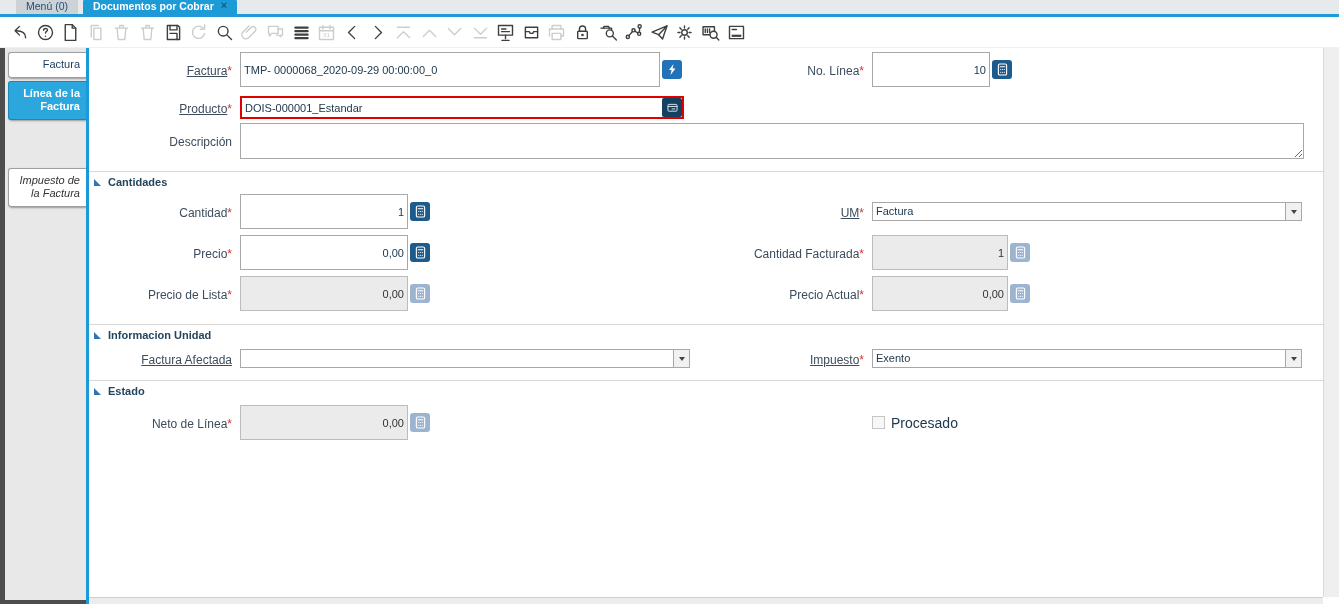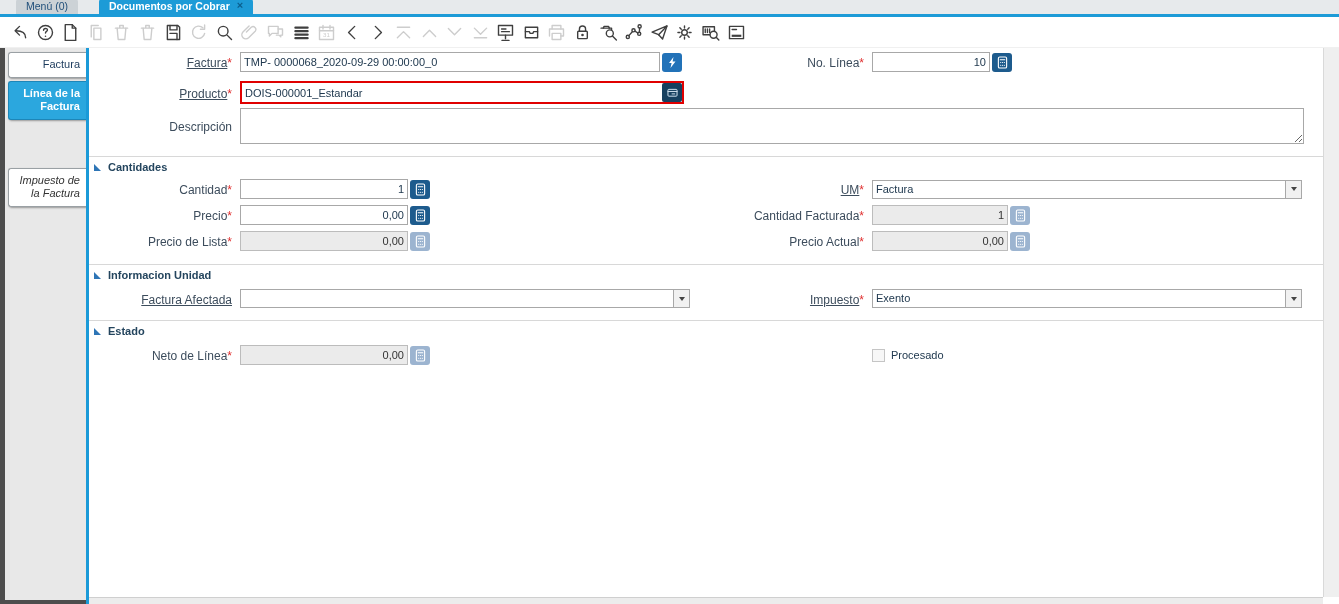--- a/index.html
+++ b/index.html
@@ -5,21 +5,21 @@
   * { margin:0; padding:0; box-sizing:border-box; }
   html,body { width:1339px; height:604px; overflow:hidden; background:#fff;
     font-family:"Liberation Sans", sans-serif; }
   .app { width:1339px; height:604px; display:flex; flex-direction:column; }
 
   
   .tabbar { height:17px; background:#e7eaec; border-bottom:3px solid #1d9bd7;
     display:flex; align-items:flex-end; padding-left:16px; flex:none; }
   .wtab { padding:1px 10px 2px; font-size:10.5px; border-radius:3px 3px 0 0; white-space:nowrap; cursor:default; }
   .wtab.inactive { background:#ccd2d6; color:#1f4e79; margin-right:5px; }
-  .wtab.active { background:#1d9bd7; color:#fff; font-weight:bold; display:flex; gap:7px; align-items:flex-start;margin-left:16px; }
+  .wtab.active { background:#1d9bd7; color:#fff; font-weight:bold; display:flex; gap:7px; align-items:flex-start; }
   .closex { color:#0b5e8d; font-weight:bold; font-size:11px; line-height:10px; }
 
   
   .toolbar { height:31px; background:#fff; display:flex; align-items:center;
     padding-left:9px; gap:4.6px; flex:none; border-bottom:1px solid #f0f0f0; }
   .tb { width:21px; height:21px; color:#3f3f3f; display:flex; align-items:center; justify-content:center; }
   .tb.disabled { color:#cdcdcd; }
   .tb svg .f { fill:currentColor; stroke:none; }
   .tb svg .wf { fill:#fff; }
 
@@ -39,21 +39,21 @@
 
   
   .frow { display:flex; align-items:center; }
   .half-l { width:610px; flex:none; display:flex; align-items:center; }
   .half-r { flex:1; display:flex; align-items:center; }
   .lbl-l { width:151px; flex:none; text-align:right; padding-right:8px; }
   .lbl-r { width:173px; flex:none; text-align:right; padding-right:8px; }
   .lbl { font-size:12px; color:#3c4c5c; white-space:nowrap; }
   .lbl .u { text-decoration:underline; }
   .req { color:#e03030; }
-  input.fld { height:20px; border:1px solid #a8a8a8; font:11px "Liberation Sans", sans-serif;
+  input.fld { height:35px; border:1px solid #a8a8a8; font:11px "Liberation Sans", sans-serif;
     color:#20394f; padding:0 3px; background:#fff; }
   input.num { text-align:right; }
   input.ro { background:#ebebeb; border-color:#bcbcbc; color:#333; }
   .btn { width:20px; height:19px; margin-left:2px; border-radius:3px; flex:none;
     display:flex; align-items:center; justify-content:center; cursor:pointer; }
   .calc { background:#1d5b8d; }
   .calc.dis { background:#9cb4d0; }
   .zoomb { background:#2272b8; }
   .infob { background:#16405f; border-radius:2px; margin-left:0; }
   .redwrap { border:2px solid #e00000; display:flex; align-items:stretch; background:#fff; }
@@ -64,21 +64,21 @@
     display:flex; align-items:center; justify-content:center; cursor:pointer; }
   .combo .arrow::after { content:""; width:0; height:0; border-left:3.5px solid transparent;
     border-right:3.5px solid transparent; border-top:4.5px solid #444; }
   textarea.desc { width:1064px; height:36px; border:1px solid #a8a8a8; resize:both;
     font:11px "Liberation Sans", sans-serif; color:#20394f; padding:2px 3px; }
   .sep { border-top:1px solid #d8d8d8; }
   .sechdr { display:flex; align-items:center; gap:7px; height:17px; padding:3px 0 0 5px; cursor:default; }
   .tri { width:0; height:0; border-bottom:7px solid #2e75b6; border-right:7px solid transparent; }
   .sechdr b { font-size:11px; color:#24455e; }
   .cb { width:13px; height:13px; border:1px solid #c5c5c5; background:#f7f7f7; margin-right:6px; flex:none; }
-  .cblbl { font-size:11px; color:#20394f; }
+  .cblbl { font-size:14px; color:#20394f; }
 
   .mt4{margin-top:4px} .mt5{margin-top:5px} .mt6{margin-top:6px} .mt7{margin-top:7px}
   .mt9{margin-top:9px} .mt12{margin-top:12px} .mt13{margin-top:13px}
 </style>
 </head>
 <body>
 
 <div class="app">
 
   <div class="tabbar">

